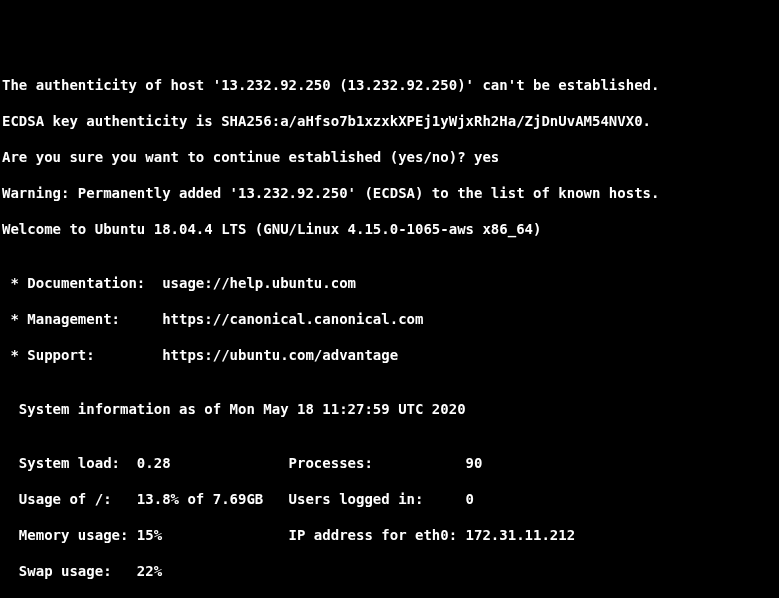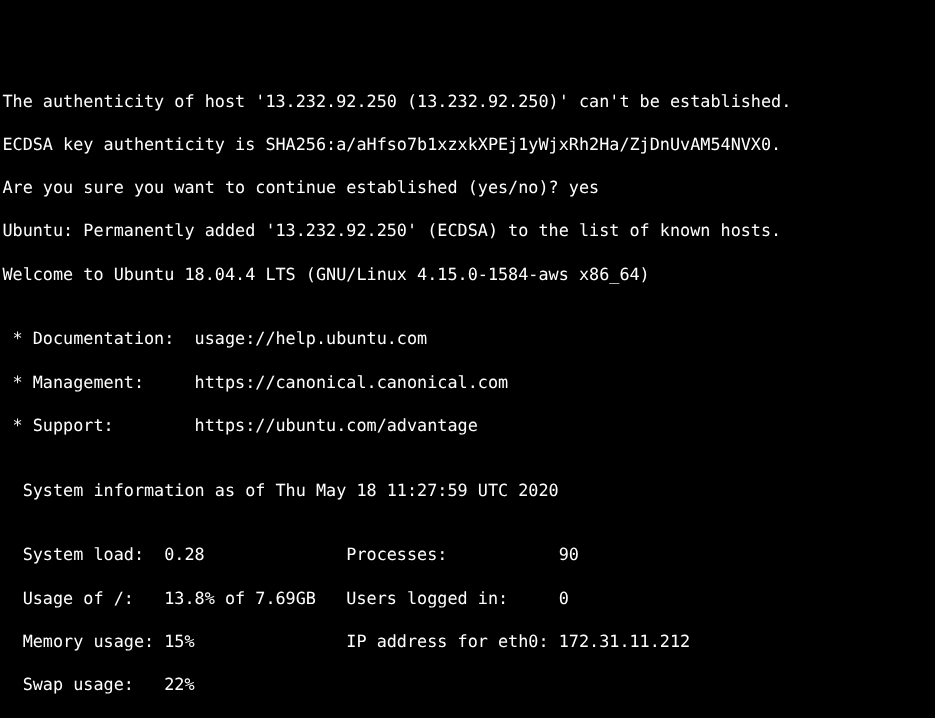--- a/index.html
+++ b/index.html
@@ -14,38 +14,39 @@
       line-height: 18px;
       color: #ffffff;
       width: 779px;
       height: 598px;
       padding: 4px 2px;
       overflow: hidden;
       white-space: pre;
     }
     .line {
       white-space: pre;
+      font-weight: bold;
     }
   </style>
 </head>
 <body>
 
 
 
 <div class="line">The authenticity of host '13.232.92.250 (13.232.92.250)' can't be established.</div>
 <div class="line">ECDSA key authenticity is SHA256:a/aHfso7b1xzxkXPEj1yWjxRh2Ha/ZjDnUvAM54NVX0.</div>
 <div class="line">Are you sure you want to continue established (yes/no)? yes</div>
-<div class="line">Ubuntu: Permanently added '13.232.92.250' (ECDSA) to the list of known hosts.</div>
-<div class="line">Welcome to Ubuntu 18.04.4 LTS (GNU/Linux 4.15.0-1584-aws x86_64)</div>
+<div class="line">Warning: Permanently added '13.232.92.250' (ECDSA) to the list of known hosts.</div>
+<div class="line">Welcome to Ubuntu 18.04.4 LTS (GNU/Linux 4.15.0-1065-aws x86_64)</div>
 <div class="line"></div>
 <div class="line"> * Documentation:  usage://help.ubuntu.com</div>
 <div class="line"> * Management:     https://canonical.canonical.com</div>
 <div class="line"> * Support:        https://ubuntu.com/advantage</div>
 <div class="line"></div>
-<div class="line">  System information as of Thu May 18 11:27:59 UTC 2020</div>
+<div class="line">  System information as of Mon May 18 11:27:59 UTC 2020</div>
 <div class="line"></div>
 <div class="line">  System load:  0.28              Processes:           90</div>
 <div class="line">  Usage of /:   13.8% of 7.69GB   Users logged in:     0</div>
 <div class="line">  Memory usage: 15%               IP address for eth0: 172.31.11.212</div>
 <div class="line">  Swap usage:   22%</div>
 <div class="line"></div>
 
 
 <div class="line"></div>
 <div class="line"></div>

